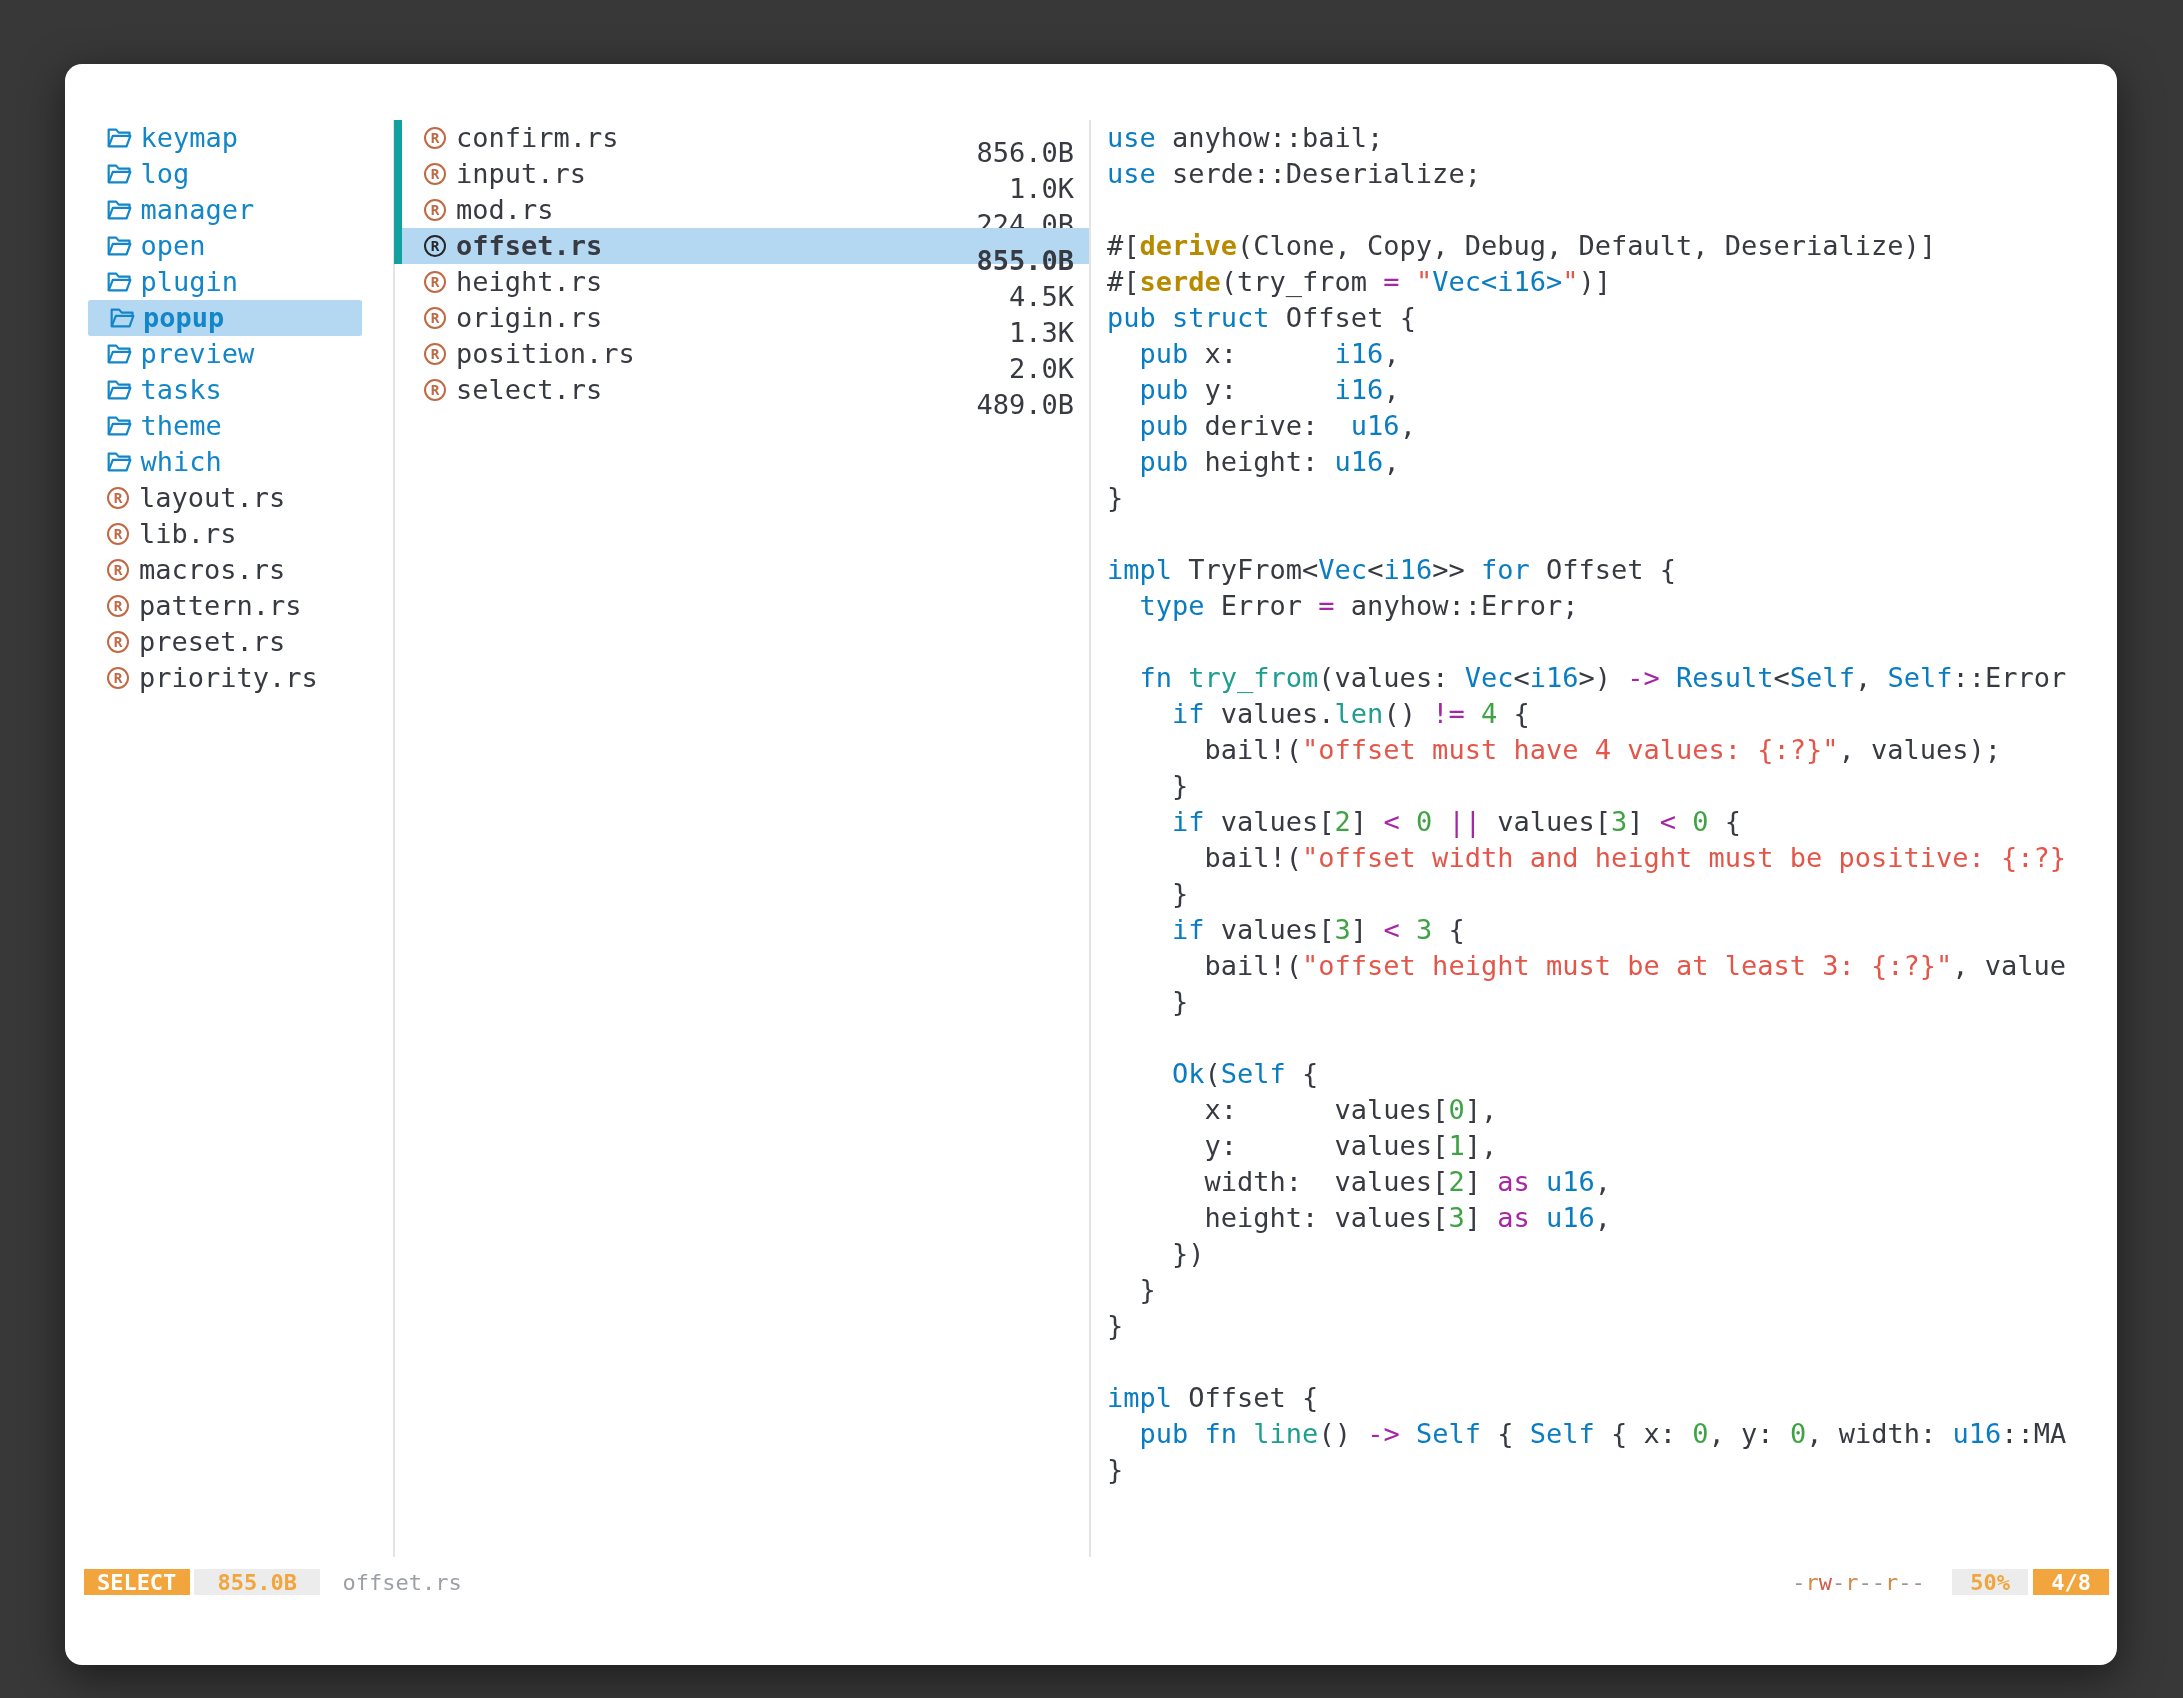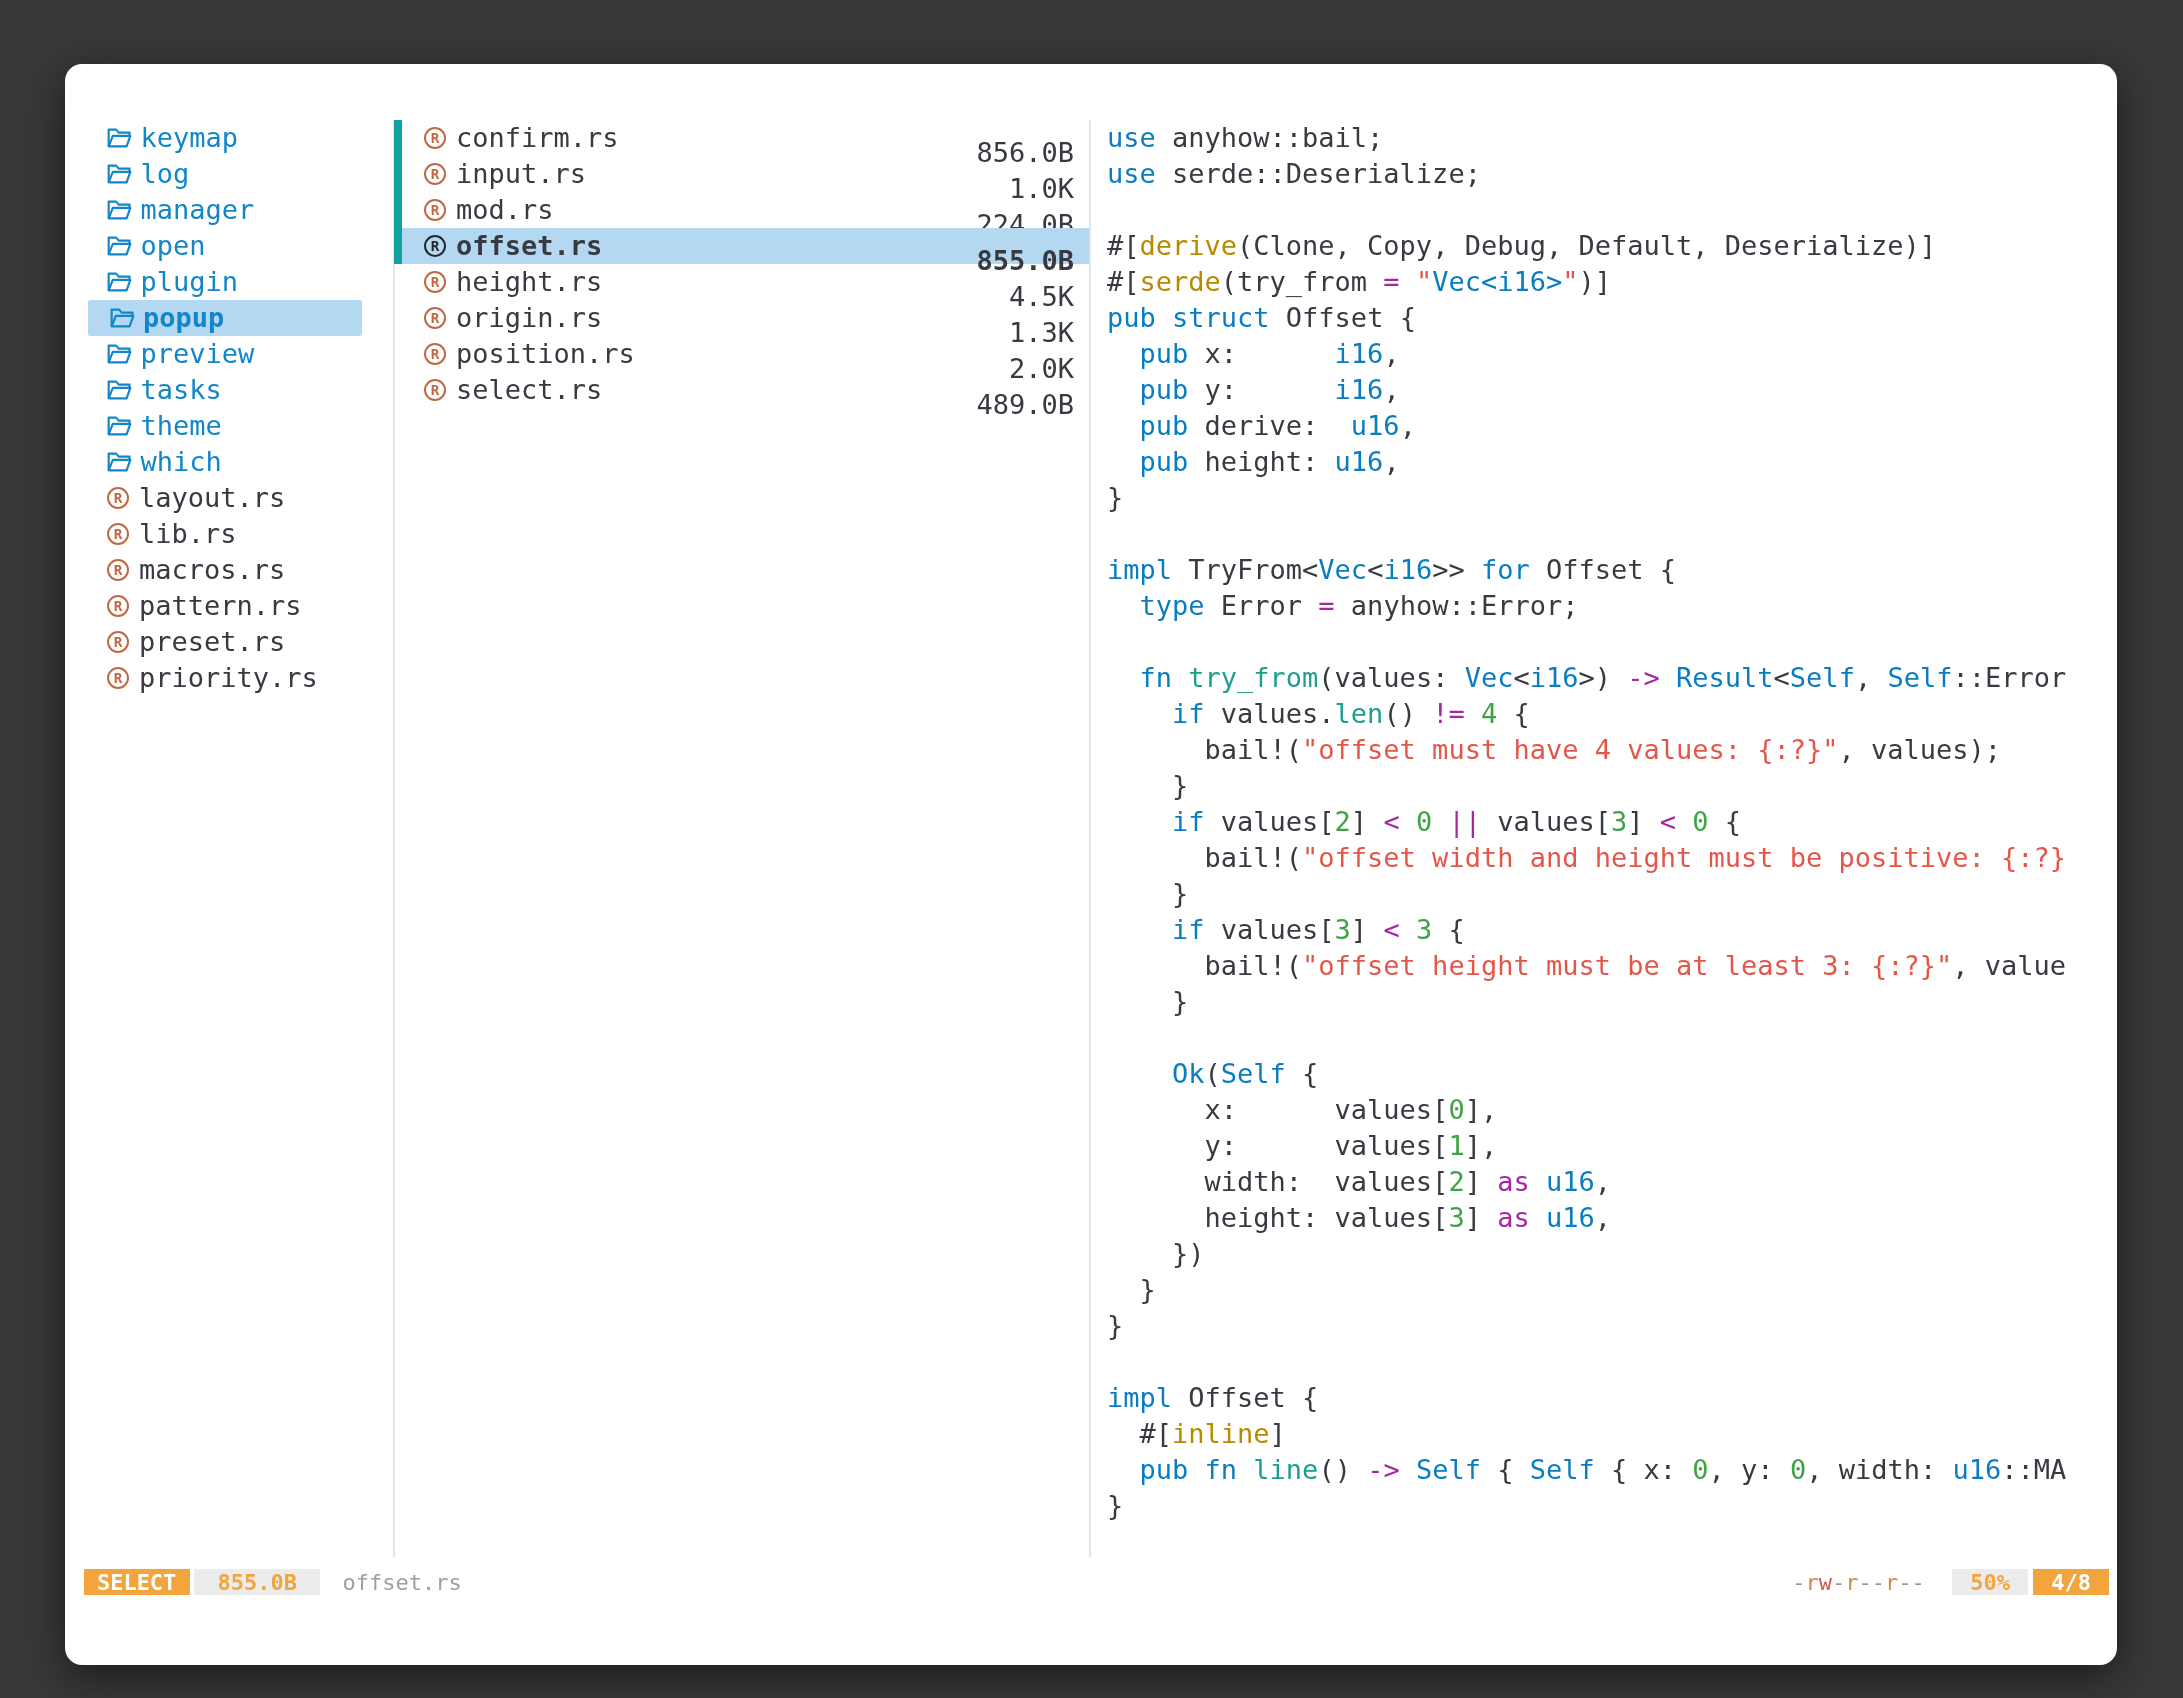--- a/index.html
+++ b/index.html
@@ -55,21 +55,21 @@
     border-radius:50%;color:var(--rust);font-size:14.3px;font-weight:bold;line-height:1;
   }
   .row.selected .rust-icon{border-color:#26262B;color:#26262B;}
   .label.folder-name{color:var(--folder);}
   .label.file-name{color:var(--tk-d);}
   .file-size{margin-left:auto;color:var(--tk-d);margin-top:30px;}
 
   .code-line{white-space:pre;min-height:36px;}
   .tk-d{color:var(--tk-d);} .tk-k{color:var(--tk-k);} .tk-f{color:var(--tk-f);}
   .tk-o{color:var(--tk-o);} .tk-s{color:var(--tk-s);} .tk-n{color:var(--tk-n);}
-  .tk-a{color:var(--tk-a);}
+  .tk-a{color:var(--tk-a);font-weight:bold;}
 
   .status-bar{
     position:absolute;left:0;right:0;top:1501px;height:34px;
     display:flex;align-items:center;font-size:22px;
     padding:0 7.6px 0 18.5px;
   }
   .badge{height:26px;display:flex;align-items:center;font-weight:bold;padding:0 15px;}
   .badge-orange{background:var(--accent);color:#ffffff;}
   .badge-light{background:#ECECEC;color:var(--accent);}
   .mode-badge{margin-right:4.2px;padding:0 13.4px;}
@@ -177,21 +177,20 @@
       <div class="code-line"><span class="tk-d">    </span><span class="tk-k">Ok</span><span class="tk-d">(</span><span class="tk-k">Self</span><span class="tk-d"> {</span></div>
       <div class="code-line"><span class="tk-d">      x:      values[</span><span class="tk-n">0</span><span class="tk-d">],</span></div>
       <div class="code-line"><span class="tk-d">      y:      values[</span><span class="tk-n">1</span><span class="tk-d">],</span></div>
       <div class="code-line"><span class="tk-d">      width:  values[</span><span class="tk-n">2</span><span class="tk-d">] </span><span class="tk-o">as</span><span class="tk-d"> </span><span class="tk-k">u16</span><span class="tk-d">,</span></div>
       <div class="code-line"><span class="tk-d">      height: values[</span><span class="tk-n">3</span><span class="tk-d">] </span><span class="tk-o">as</span><span class="tk-d"> </span><span class="tk-k">u16</span><span class="tk-d">,</span></div>
       <div class="code-line"><span class="tk-d">    })</span></div>
       <div class="code-line"><span class="tk-d">  }</span></div>
       <div class="code-line"><span class="tk-d">}</span></div>
       <div class="code-line"></div>
       <div class="code-line"><span class="tk-k">impl</span><span class="tk-d"> Offset {</span></div>
-      <div class="code-line"><span class="tk-d">  #[</span><span class="tk-a">inline</span><span class="tk-d">]</span></div>
       <div class="code-line"><span class="tk-d">  </span><span class="tk-k">pub</span><span class="tk-d"> </span><span class="tk-k">fn</span><span class="tk-d"> </span><span class="tk-f">line</span><span class="tk-d">() </span><span class="tk-o">-&gt;</span><span class="tk-d"> </span><span class="tk-k">Self</span><span class="tk-d"> { </span><span class="tk-k">Self</span><span class="tk-d"> { x: </span><span class="tk-n">0</span><span class="tk-d">, y: </span><span class="tk-n">0</span><span class="tk-d">, width: </span><span class="tk-k">u16</span><span class="tk-d">::MA</span></div>
       <div class="code-line"><span class="tk-d">}</span></div>
     </div>
 
   <div class="status-bar">
     <span class="badge badge-orange mode-badge">SELECT</span>
     <span class="badge badge-light size-badge">855.0B</span>
     <span class="status-filename">offset.rs</span>
     <span class="status-right">
       <span class="permissions" id="perm"><span class="perm-dash">-</span><span class="perm-r">r</span><span class="perm-w">w</span><span class="perm-dash">-</span><span class="perm-r">r</span><span class="perm-dash">-</span><span class="perm-dash">-</span><span class="perm-r">r</span><span class="perm-dash">-</span><span class="perm-dash">-</span></span>

